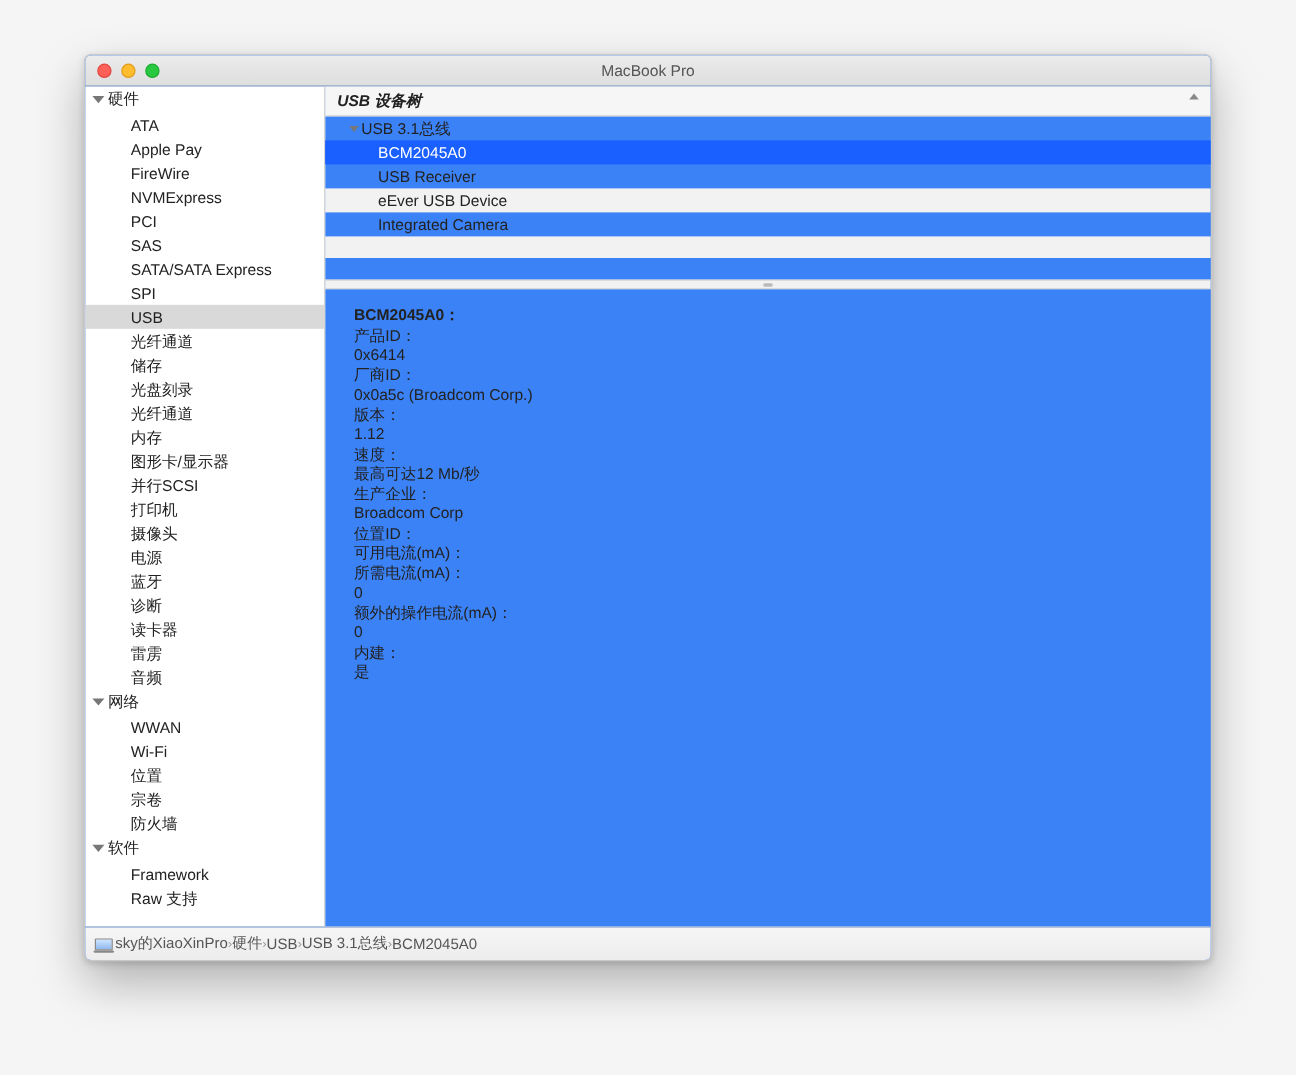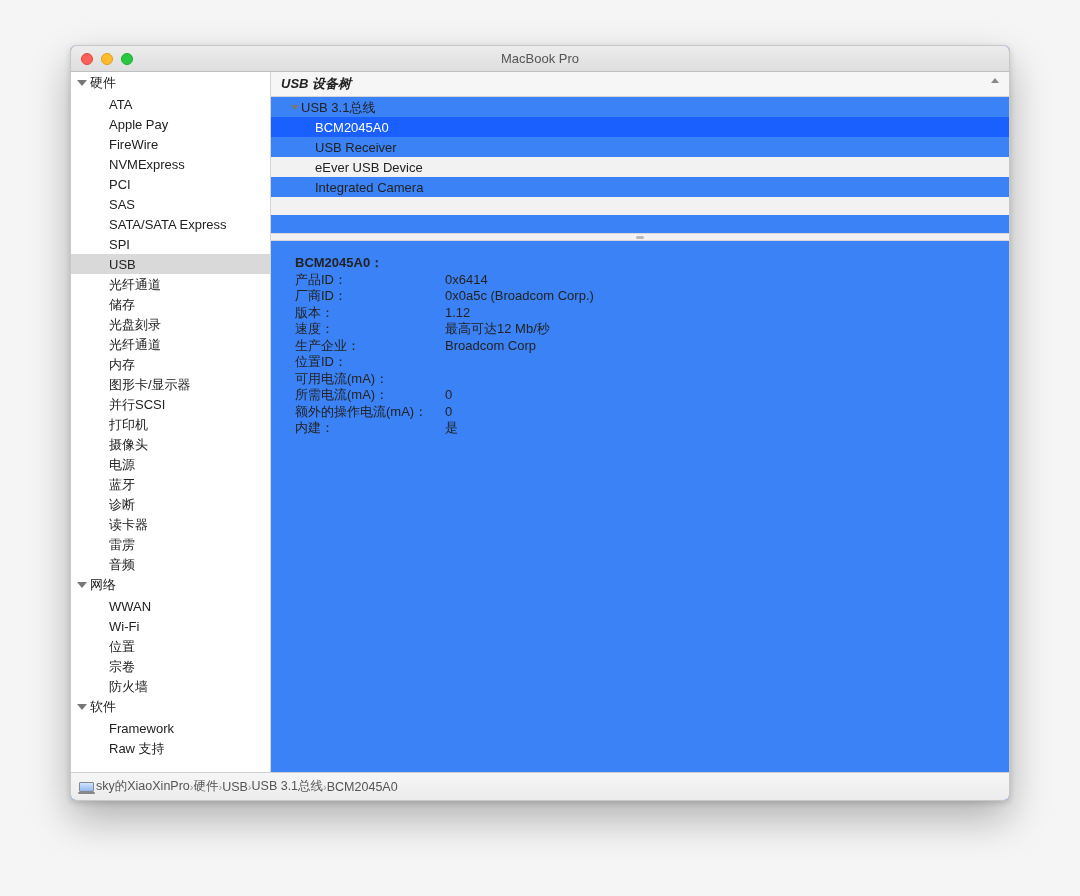--- a/index.html
+++ b/index.html
@@ -152,21 +152,21 @@
     flex: 1;
     overflow: auto;
     padding: 14px 20px 20px 24px;
     font-size: 13px;
     line-height: 16.5px;
   }
   .details h2 {
     font-size: 13px;
     font-weight: 700;
   }
-  .kv-row { display: flex; }
+  .kv-row { display: flex; flex-direction: column; }
   .kv-key { width: 150px; white-space: nowrap; }
   .kv-val { flex: 1; }
   
   .pathbar {
     height: 28px;
     background: linear-gradient(#f6f6f6, #ececec);
     border-top: 1px solid #cfcfcf;
     display: flex;
     align-items: center;
     padding: 0 8px;

